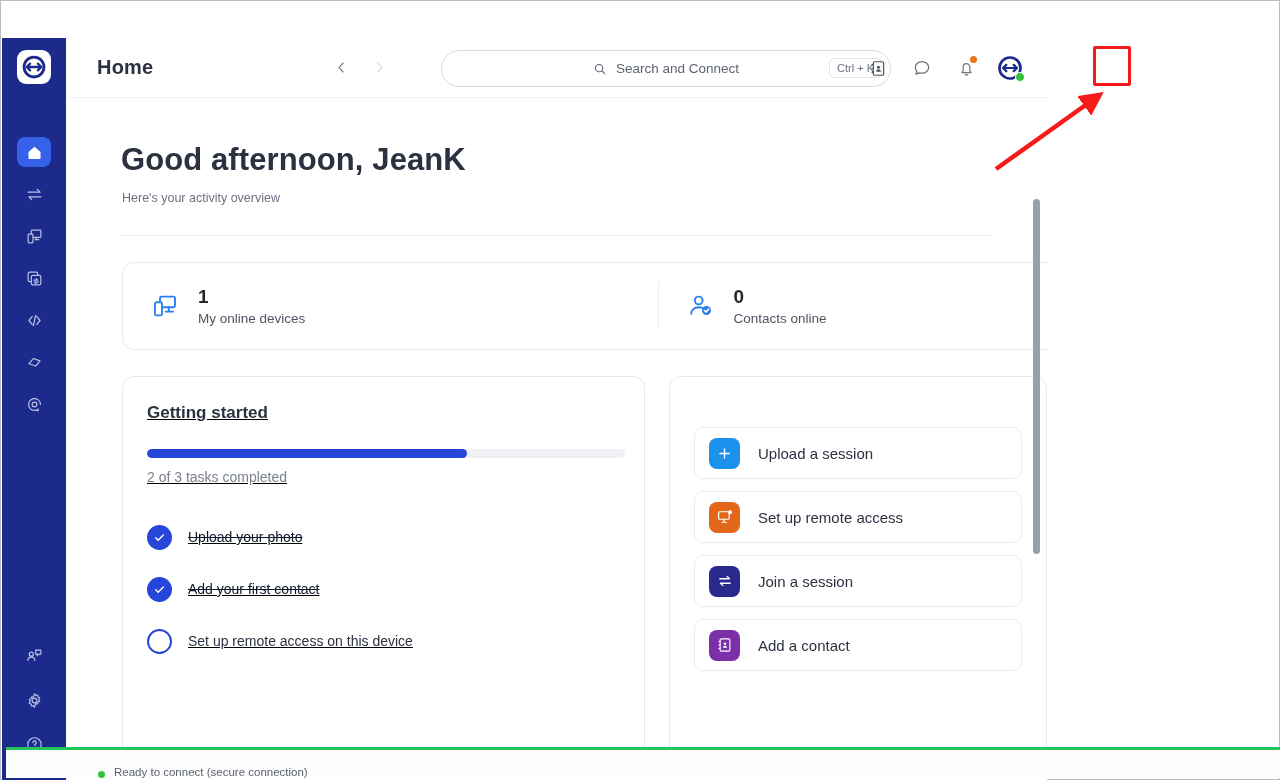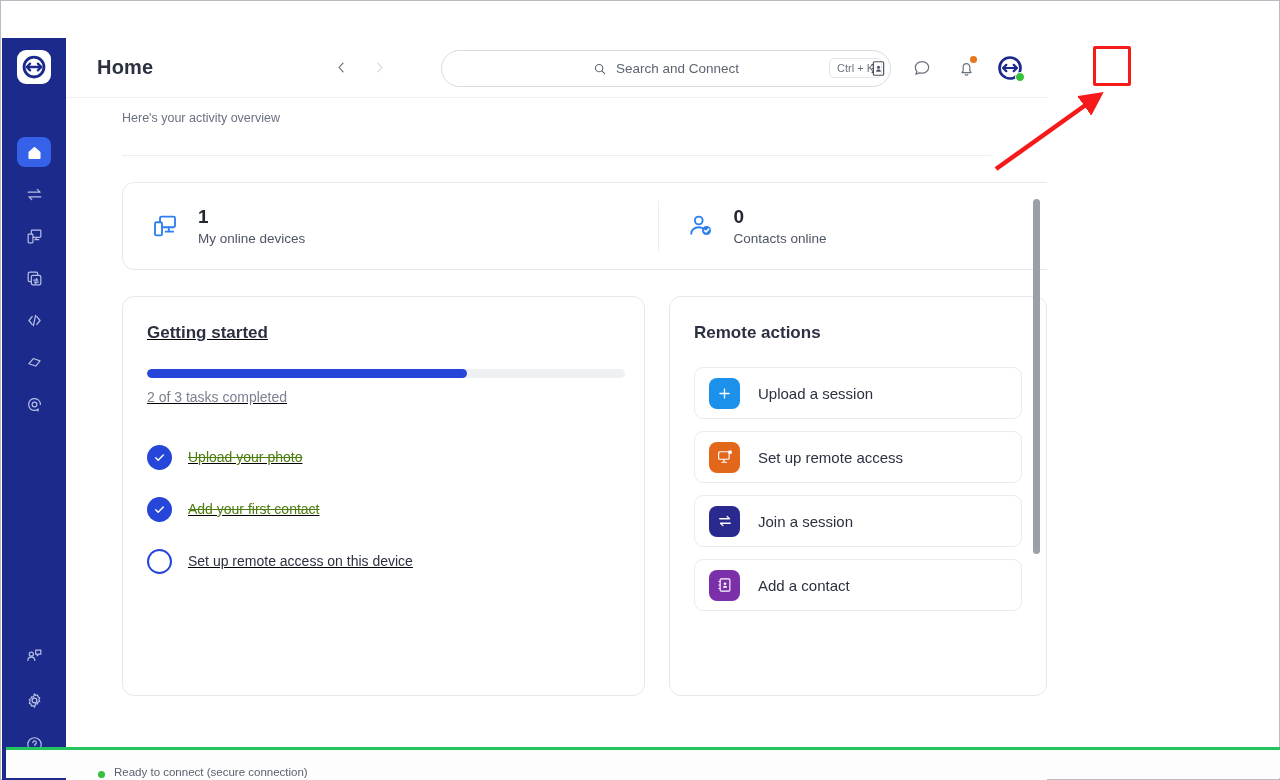--- a/index.html
+++ b/index.html
@@ -144,21 +144,21 @@
 
   .tasks { margin-top: 26px; }
   .task { display: flex; align-items: center; gap: 16px; height: 52px; }
   .task-check {
     width: 25px; height: 25px; border-radius: 50%; flex: 0 0 25px;
     display: flex; align-items: center; justify-content: center;
   }
   .task-check.done { background: #2546d8; color: #fff; }
   .task-check.todo { border: 2px solid #2546d8; background: #fff; }
   .task-label { font-size: 14px; color: #2b3140; }
-  .task.completed .task-label { color: #4d7c0f; text-decoration: line-through; }
+  .task.completed .task-label { color: #0f172a; text-decoration: line-through; }
 
   .actions { margin-top: 24px; display: flex; flex-direction: column; gap: 12px; }
   .action {
     display: flex; align-items: center; gap: 18px; height: 52px; padding-left: 14px;
     border: 1px solid #e9ebee; border-radius: 9px; background: #fff;
   }
   .act-icon {
     width: 31px; height: 31px; border-radius: 8px; flex: 0 0 31px;
     display: flex; align-items: center; justify-content: center; color: #fff;
   }
@@ -348,20 +348,21 @@
               <circle cx="12" cy="12" r="9" fill="none" stroke="#1c2a8c" stroke-width="2.3"></circle>
               <path d="M6.2 12h11.6M8.8 9.3L6 12l2.8 2.7M15.2 9.3L18 12l-2.8 2.7" fill="none" stroke="#1c2a8c" stroke-width="1.9" stroke-linecap="round" stroke-linejoin="round"></path>
             </svg>
             <span class="avatar-dot"></span>
           </div>
         </div>
       </div>
     </div>
 
     <div class="content">
+      <div class="greeting">Good afternoon, JeanK</div>
       <div class="sub">Here's your activity overview</div>
       <div class="divider"></div>
 
       <div class="stats-card">
         <div class="stat">
           <div class="stat-icon">
             <svg width="30" height="30" viewBox="0 0 24 24" fill="none" stroke="currentColor" stroke-width="1.5" stroke-linejoin="round">
               <rect x="8" y="4.5" width="12" height="8.5" rx="1.2"></rect>
               <rect x="4" y="9" width="5.6" height="10.5" rx="1.2" fill="#fff"></rect>
               <path d="M12.5 16.5h6M15 13v3.5" stroke-linecap="round"></path>
@@ -415,21 +416,20 @@
               <span class="task-label">Add your first contact</span>
             </div>
             <div class="task">
               <div class="task-check todo"></div>
               <span class="task-label">Set up remote access on this device</span>
             </div>
           </div>
         </div>
 
         <div class="panel right">
-          <div class="panel-title">Remote actions</div>
           <div class="actions">
 
             <div class="action">
               <div class="act-icon" style="background:#1c91eb">
                 <svg width="17" height="17" viewBox="0 0 24 24" fill="none" stroke="#fff" stroke-width="1.9" stroke-linecap="round">
                     <path d="M12 5.5v13M5.5 12h13"></path>
                   </svg>
               </div>
               <span class="act-label">Upload a session</span>
             </div>

